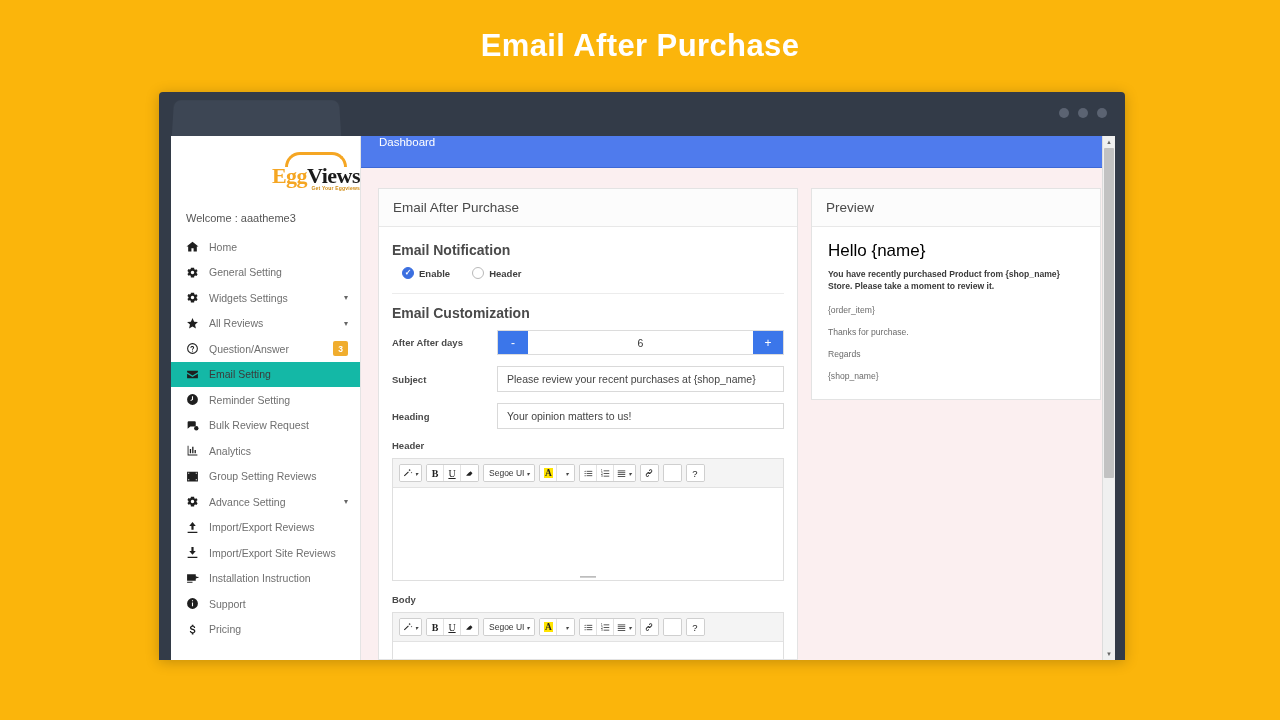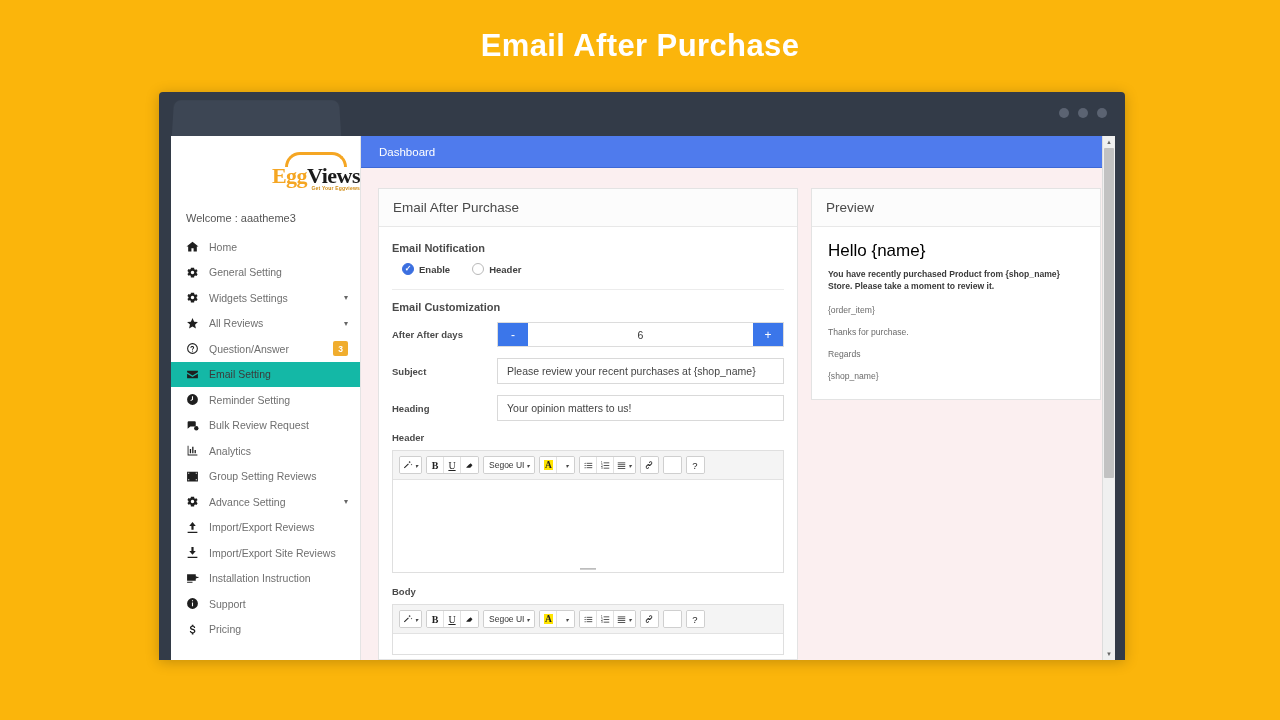--- a/index.html
+++ b/index.html
@@ -69,38 +69,38 @@
   .badge {
     background: #f0ad2e; color: #fff; font-size: 8.5px; font-weight: 700;
     width: 15px; height: 15px; border-radius: 2px;
     display: flex; align-items: center; justify-content: center;
   }
 
   
   .content { flex: 1; display: flex; flex-direction: column; min-width: 0; position: relative; }
   .topbar {
     height: 32px; background: #4f7bed; color: #fff;
-    display: flex; align-items: center; padding-left: 18px;
+    display: flex; align-items: flex-start; padding-left: 18px;
     font-size: 11.5px; border-bottom: 1px solid #3d68d6;
   }
   .workarea {
     flex: 1; display: flex; gap: 13px; padding: 20px 14px 0 17px;
     overflow: hidden; background: #fbeff0;
   }
 
   .card { background: #fff; border: 1px solid #e3e3e3; }
   .card-head {
     padding: 11px 14px; border-bottom: 1px solid #e8e8e8;
     font-size: 13.5px; color: #4a4a4a; background: #fcfcfc;
   }
 
   
   .form-card { flex: 1 1 auto; min-width: 0; display: flex; flex-direction: column; }
   .form-body { padding: 15px 13px 0 13px; overflow: hidden; }
-  .sec-label { font-size: 11px; font-weight: 700; color: #4a4a4a; margin-bottom: 9px; }
+  .sec-label { font-size: 14px; font-weight: 700; color: #4a4a4a; margin-bottom: 9px; }
   .radio-row { display: flex; align-items: center; gap: 22px; padding-left: 10px; }
   .radio { display: flex; align-items: center; gap: 5px; font-size: 9.5px; font-weight: 700; color: #3f3f3f; cursor: pointer; }
   .radio .dot { width: 12px; height: 12px; border-radius: 50%; border: 1.4px solid #b9b9b9; display:flex;align-items:center;justify-content:center; }
   .radio.on .dot { background: #3b6fe0; border-color: #3b6fe0; }
   .radio.on .dot::after { content: "✓"; color: #fff; font-size: 8px; line-height: 1; }
   .hr { height: 1px; background: #ececec; margin: 14px 0 11px; }
 
   .field { display: flex; align-items: center; margin-bottom: 11px; }
   .field > .flbl { width: 105px; flex: 0 0 105px; font-size: 9.5px; font-weight: 700; color: #4a4a4a; }
   .stepper { flex: 1; display: flex; height: 25px; border: 1px solid #dcdcdc; background: #fff; }

